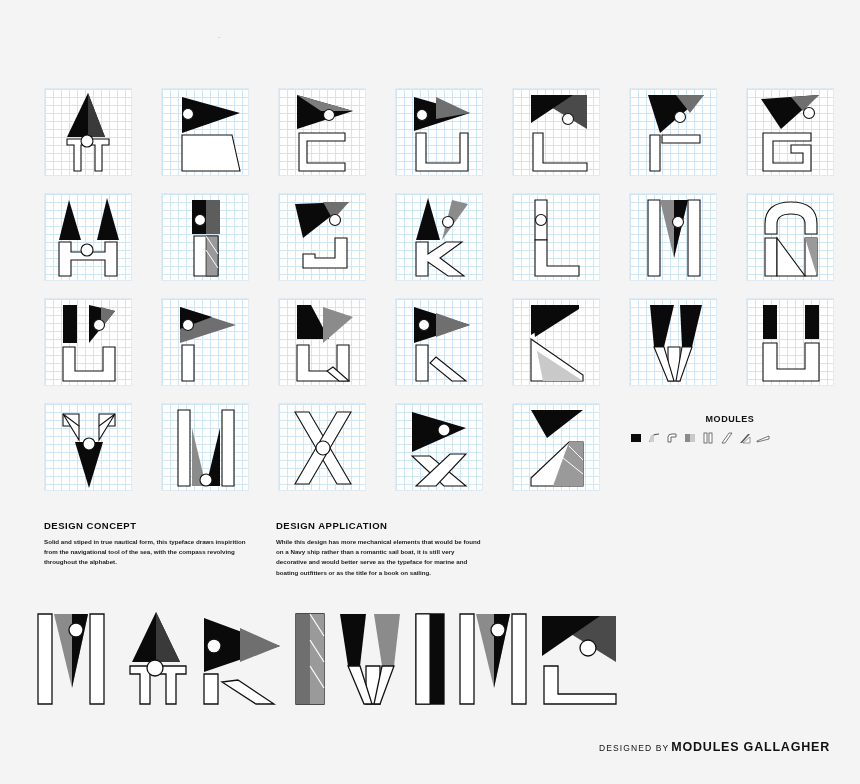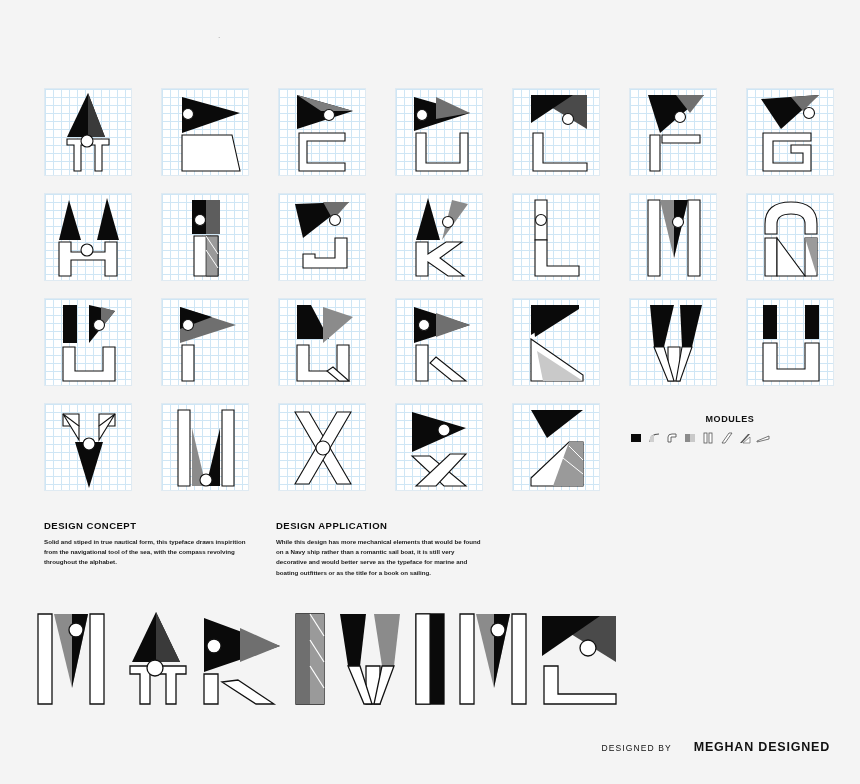--- a/index.html
+++ b/index.html
@@ -81,21 +81,21 @@
     width: 600px; height: 110px;
   }
   #wordmark svg { width: 600px; height: 110px; display: block; }
 
   
   #credit {
     position: absolute;
     right: 30px; bottom: 30px;
     display: flex;
     align-items: baseline;
-    gap: 22px;
+    gap: 2px;
     color: #111;
   }
   #credit .small {
     font-size: 8.5px;
     letter-spacing: 1.1px;
     font-weight: normal;
   }
   #credit .big {
     font-size: 12.5px;
     letter-spacing: .8px;
@@ -487,16 +487,16 @@
         <polygon points="514,16 588,16 588,62 514,16" fill="#4a4a4a"></polygon>
         <polygon points="514,16 572,16 514,56" fill="#0a0a0a"></polygon>
         <path d="M516,66 L530,66 L530,94 L588,94 L588,104 L516,104 Z" fill="#fff" stroke="#111" stroke-width="1.3"></path>
         <circle cx="560" cy="48" r="8" fill="#fff" stroke="#111" stroke-width="1.3"></circle>
       </g>
     </svg>
   </div>
 
   <div id="credit">
     <span class="small">DESIGNED BY</span>
-    <span class="big">MEGHAN DESIGNED</span>
+    <span class="big">MODULES GALLAGHER</span>
   </div>
 
 </div>
 
 </body></html>

